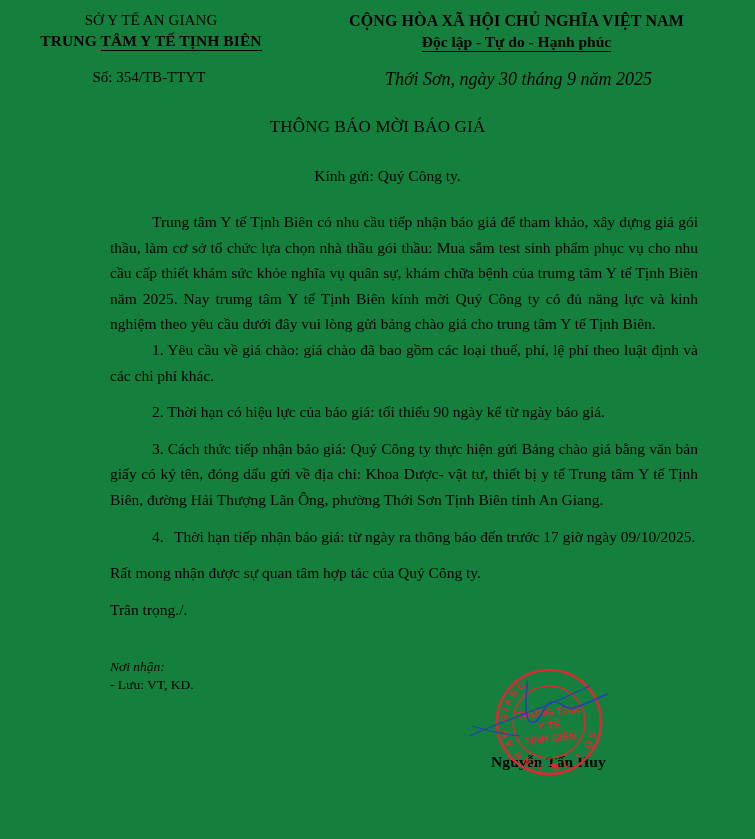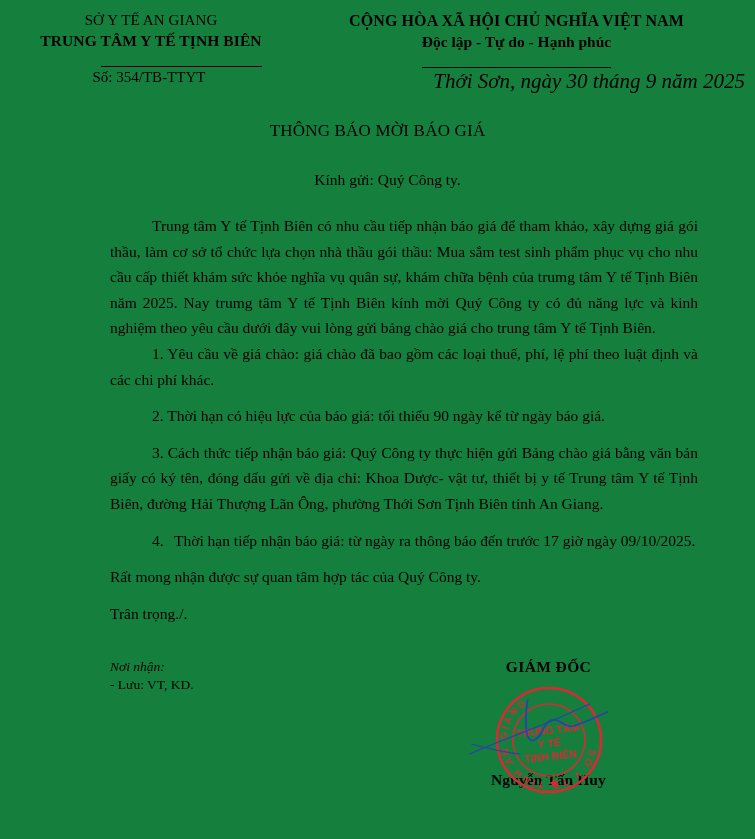--- a/index.html
+++ b/index.html
@@ -54,39 +54,39 @@
     line-height: 21px;
     letter-spacing: 0.1px;
   }
   .hdr-nation2 {
     font-size: 15.5px;
     font-weight: bold;
     line-height: 21px;
   }
   .underline-part {
     border-bottom: 1.3px solid #000;
-    padding-bottom: 17px;
+    padding-bottom: 1px;
   }
 
   
   .meta-row {
     display: flex;
     margin-top: 17px;
   }
   .meta-number {
     width: 292px;
     text-align: center;
     font-size: 15px;
     padding-left: 6px;
     box-sizing: border-box;
   }
   .meta-date {
     flex: 1;
-    text-align: right;
-    font-size: 21px;
+    text-align: center;
+    font-size: 18px;
     font-style: italic;
     padding-right: 10px;
     box-sizing: border-box;
   }
 
   
   .doc-title {
     text-align: center;
     font-size: 17px;
     font-weight: normal;
@@ -251,21 +251,20 @@
 
   <div class="footer">
     <div class="footer-inner">
 
       <div class="footer-left">
         <div class="recv-title">Nơi nhận:</div>
         <div class="recv-item">- Lưu: VT, KD.</div>
       </div>
 
       <div class="footer-right">
-        <div class="signer-role">GIÁM ĐỐC</div>
 
         <div class="sign-area">
 
           <div class="seal-wrap">
             <svg class="seal-svg" width="112" height="112" viewBox="0 0 112 112">
               <defs>
                 <path id="ringpath" d="M 56,56 m 0,-42 a 42,42 0 1 1 -0.1,0"></path>
                 <path id="ringpathbot" d="M 56,56 m 0,40 a 40,40 0 1 0 -0.1,0"></path>
               </defs>
               <circle cx="56" cy="56" r="52" fill="none" stroke="#d82a34" stroke-width="2.6"></circle>

